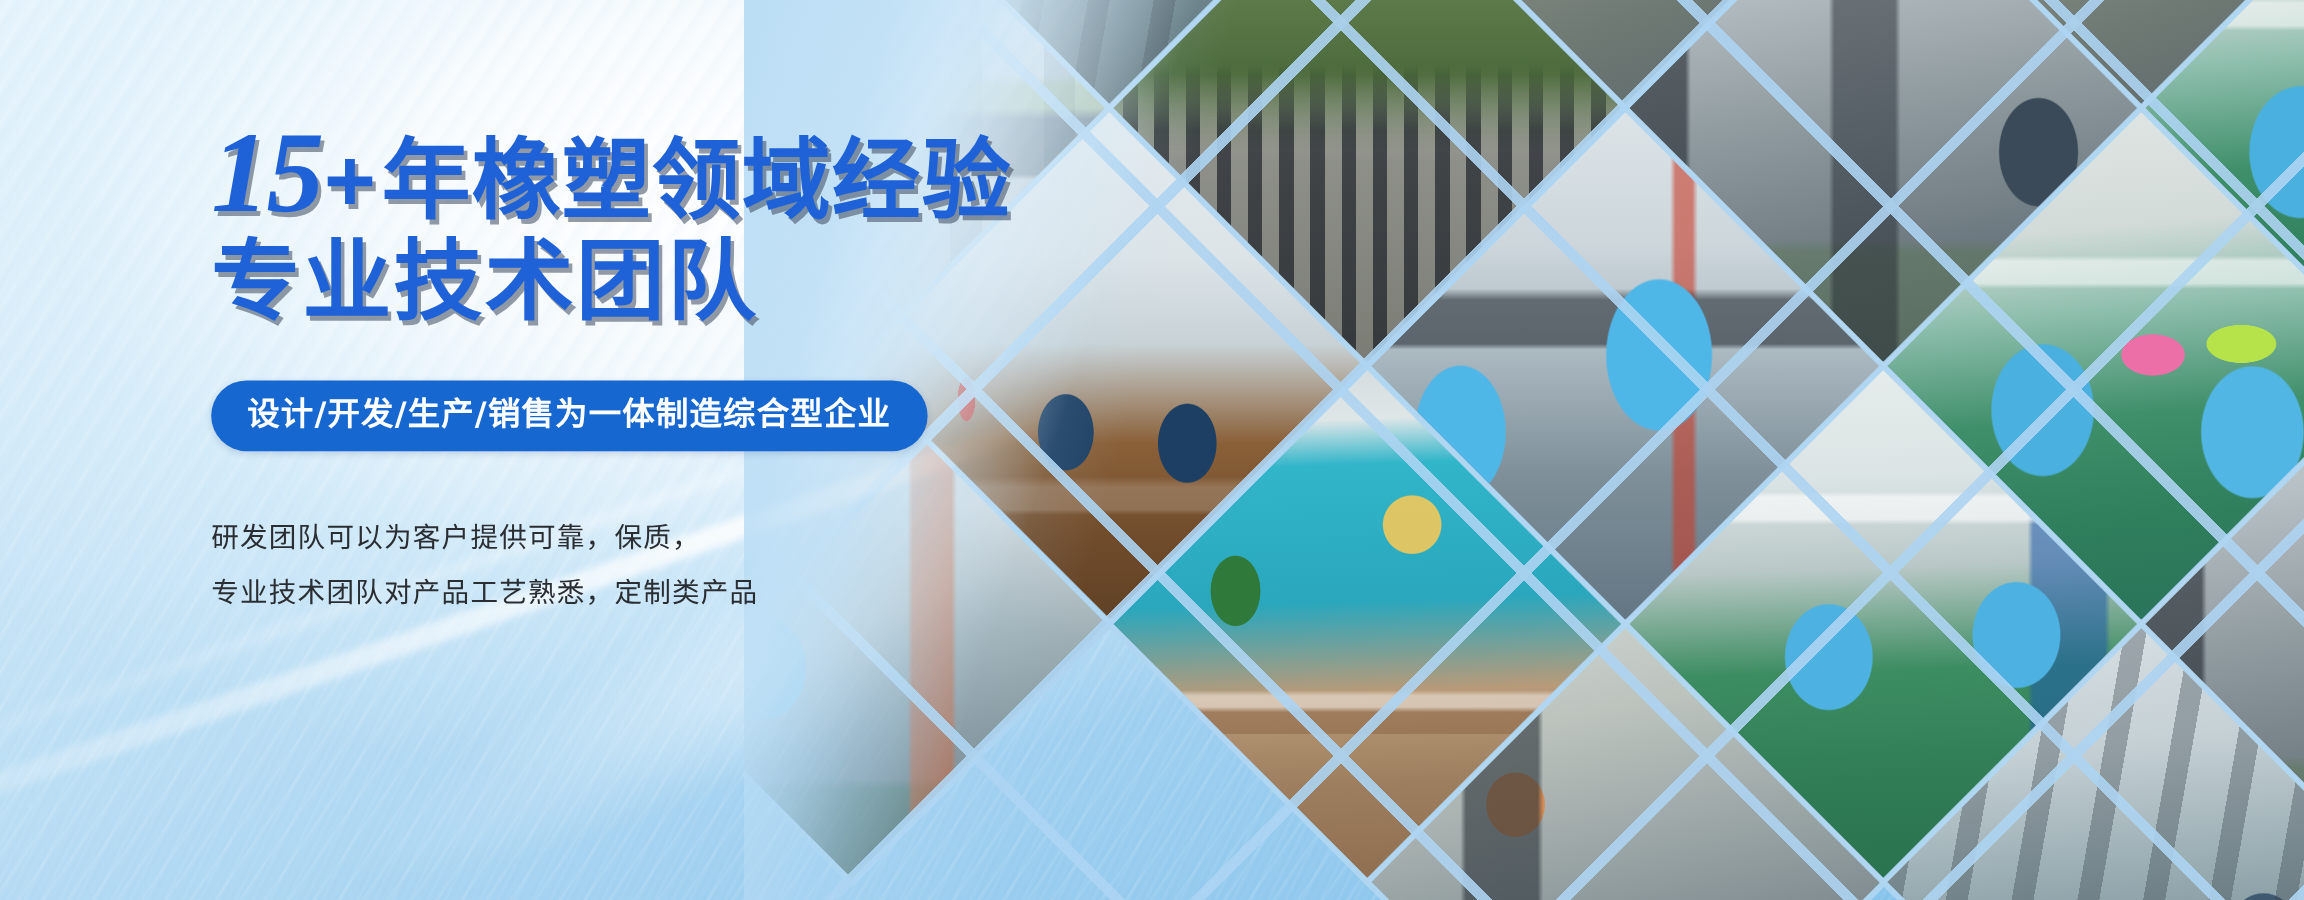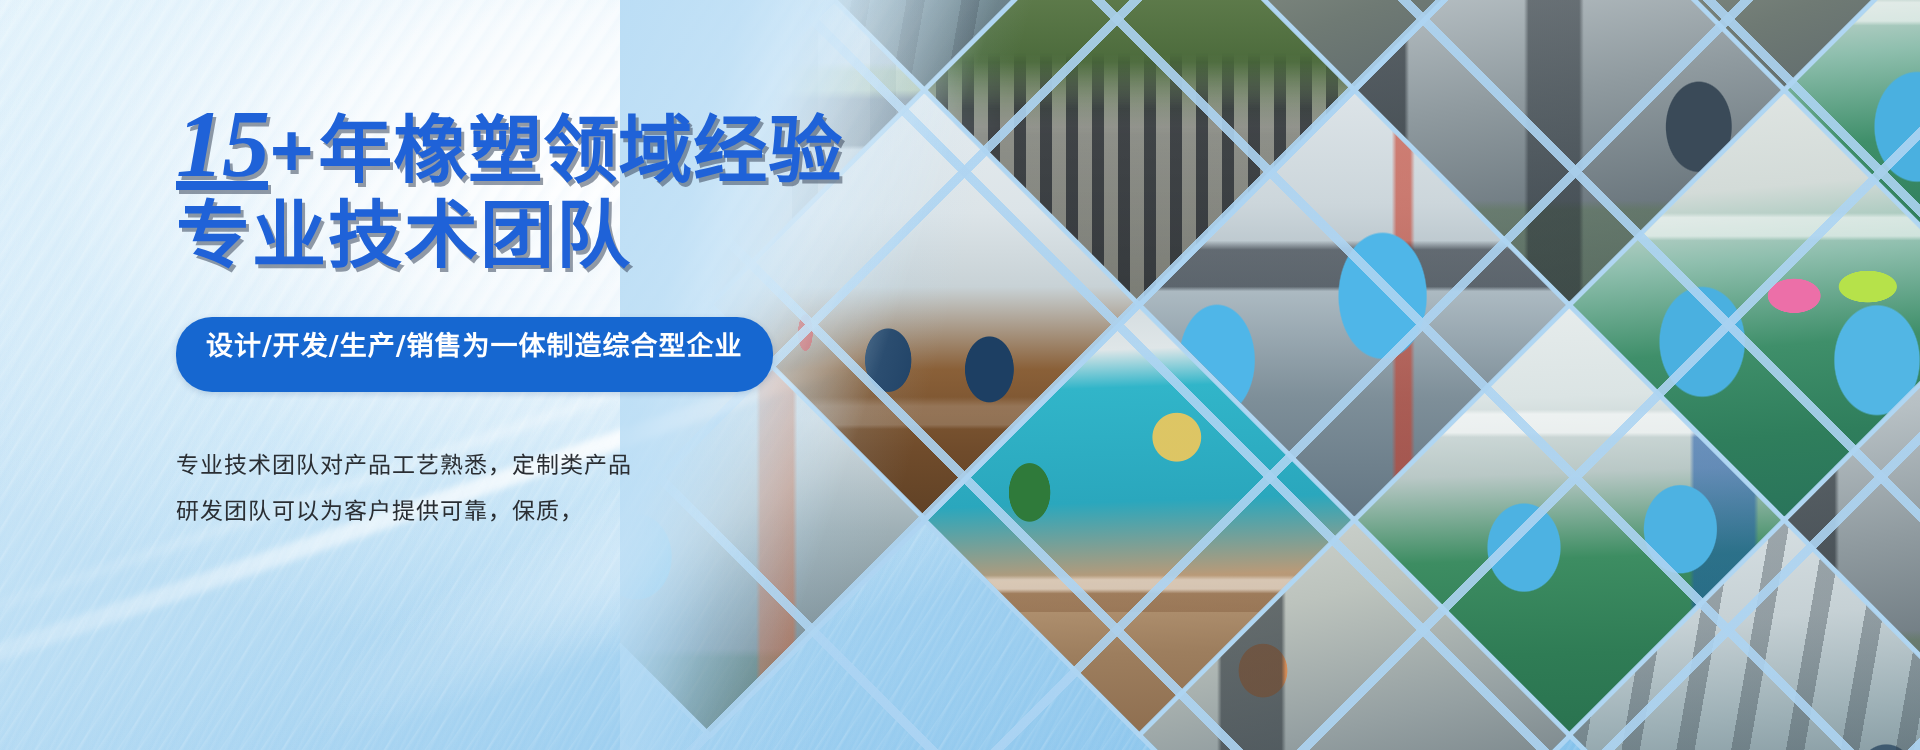--- a/index.html
+++ b/index.html
@@ -254,21 +254,20 @@
     margin-bottom:6px;
     text-shadow:3px 4px 0 rgba(60,72,92,0.55);
   }
   .h-line1 .num{
     font-family:"Liberation Serif","DejaVu Serif",serif;
     font-style:italic;
     font-weight:700;
     font-size:96px;
     letter-spacing:-2px;
     margin-right:2px;
-    text-decoration:underline;
   }
   .h-line1 .plus{
     font-family:"Liberation Sans","DejaVu Sans",sans-serif;
     font-weight:700;
     font-size:74px;
     margin:0 4px 0 0;
   }
   .h-line1 .cn{
     font-family:"DejaVu Sans","Liberation Sans",sans-serif;
     font-weight:700;
@@ -286,21 +285,21 @@
 
   .pill{
     display:inline-block;
     background:#1667d0;
     color:#ffffff;
     font-family:"DejaVu Sans","Liberation Sans",sans-serif;
     font-size:27px;
     font-weight:700;
     letter-spacing:1px;
     line-height:1;
-    padding:15px 30px 33px 30px;
+    padding:15px 30px 17px 30px;
     border-radius:36px;
     white-space:nowrap;
     box-shadow:0 2px 6px rgba(20,60,120,0.18);
   }
 
   .paragraph{
     margin-top:50px;
     font-family:"DejaVu Sans","Liberation Sans",sans-serif;
     font-size:23px;
     color:#2a2e33;
@@ -387,19 +386,19 @@
 
     <div class="headline h-line1">
       <span class="num">15</span><span class="plus">+</span><span class="cn">年橡塑领域经验</span>
     </div>
 
     <div class="headline h-line2">专业技术团队</div>
 
     <div class="pill">设计/开发/生产/销售为一体制造综合型企业</div>
 
     <div class="paragraph">
+      <div>研发团队可以为客户提供可靠，保质，</div>
       <div>专业技术团队对产品工艺熟悉，定制类产品</div>
-      <div>研发团队可以为客户提供可靠，保质，</div>
     </div>
 
   </div>
 
 </div>
 
 </body></html>

